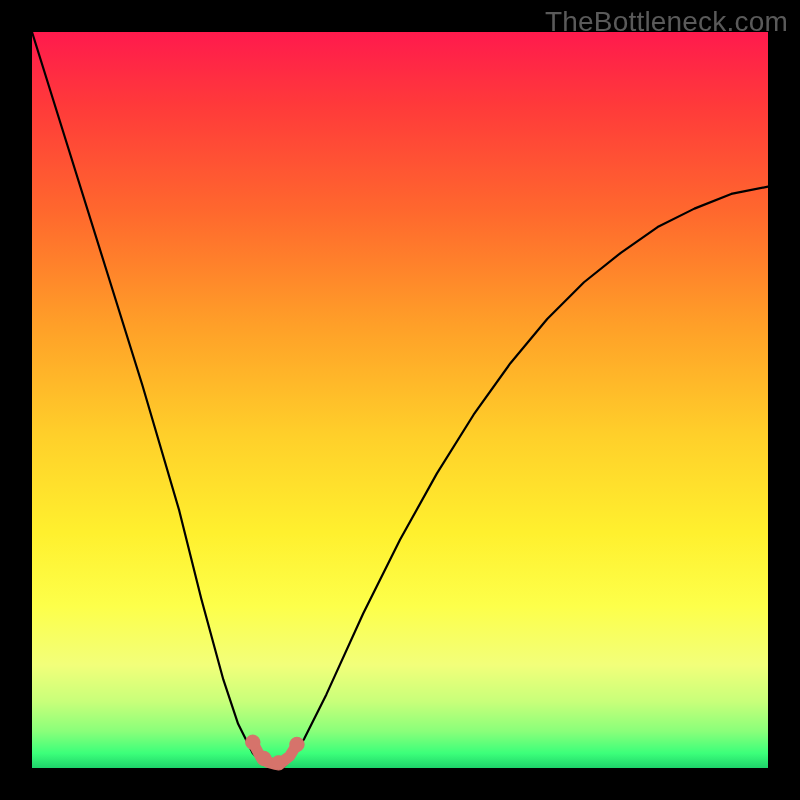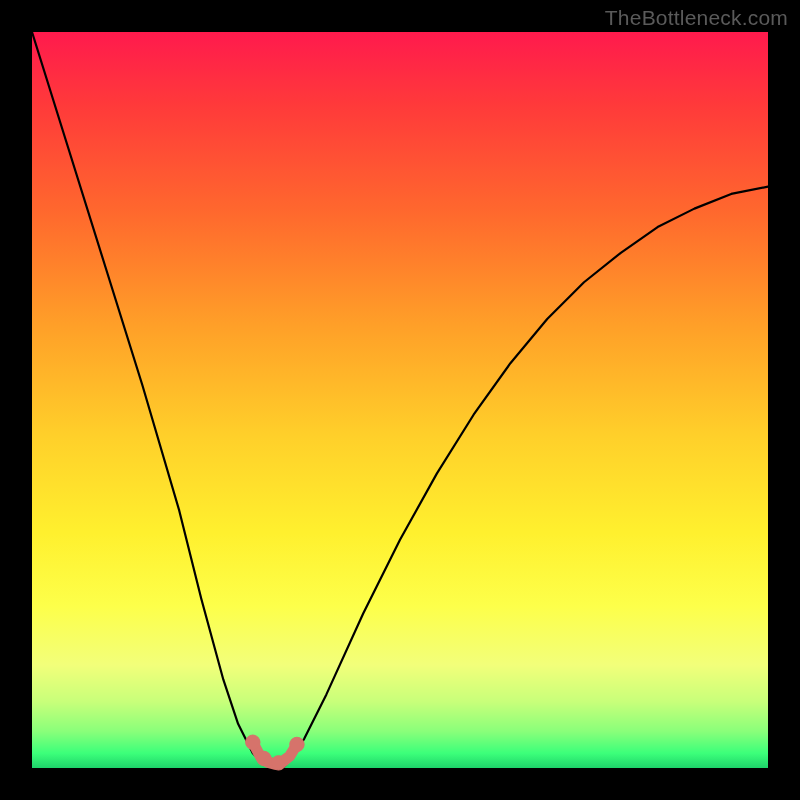--- a/index.html
+++ b/index.html
@@ -38,21 +38,21 @@
       #8aff7a 95%,
       #3cff7a 98%,
       #1ed36a 100%
     );
   }
   .watermark {
     position: absolute;
     top: 6px;
     right: 12px;
     color: #5a5a5a;
-    font-size: 21px;
+    font-size: 28px;
     letter-spacing: 0.2px;
     font-weight: 500;
   }
   svg.curve {
     position: absolute;
     left: 0;
     top: 0;
     width: 736px;
     height: 736px;
     overflow: visible;

